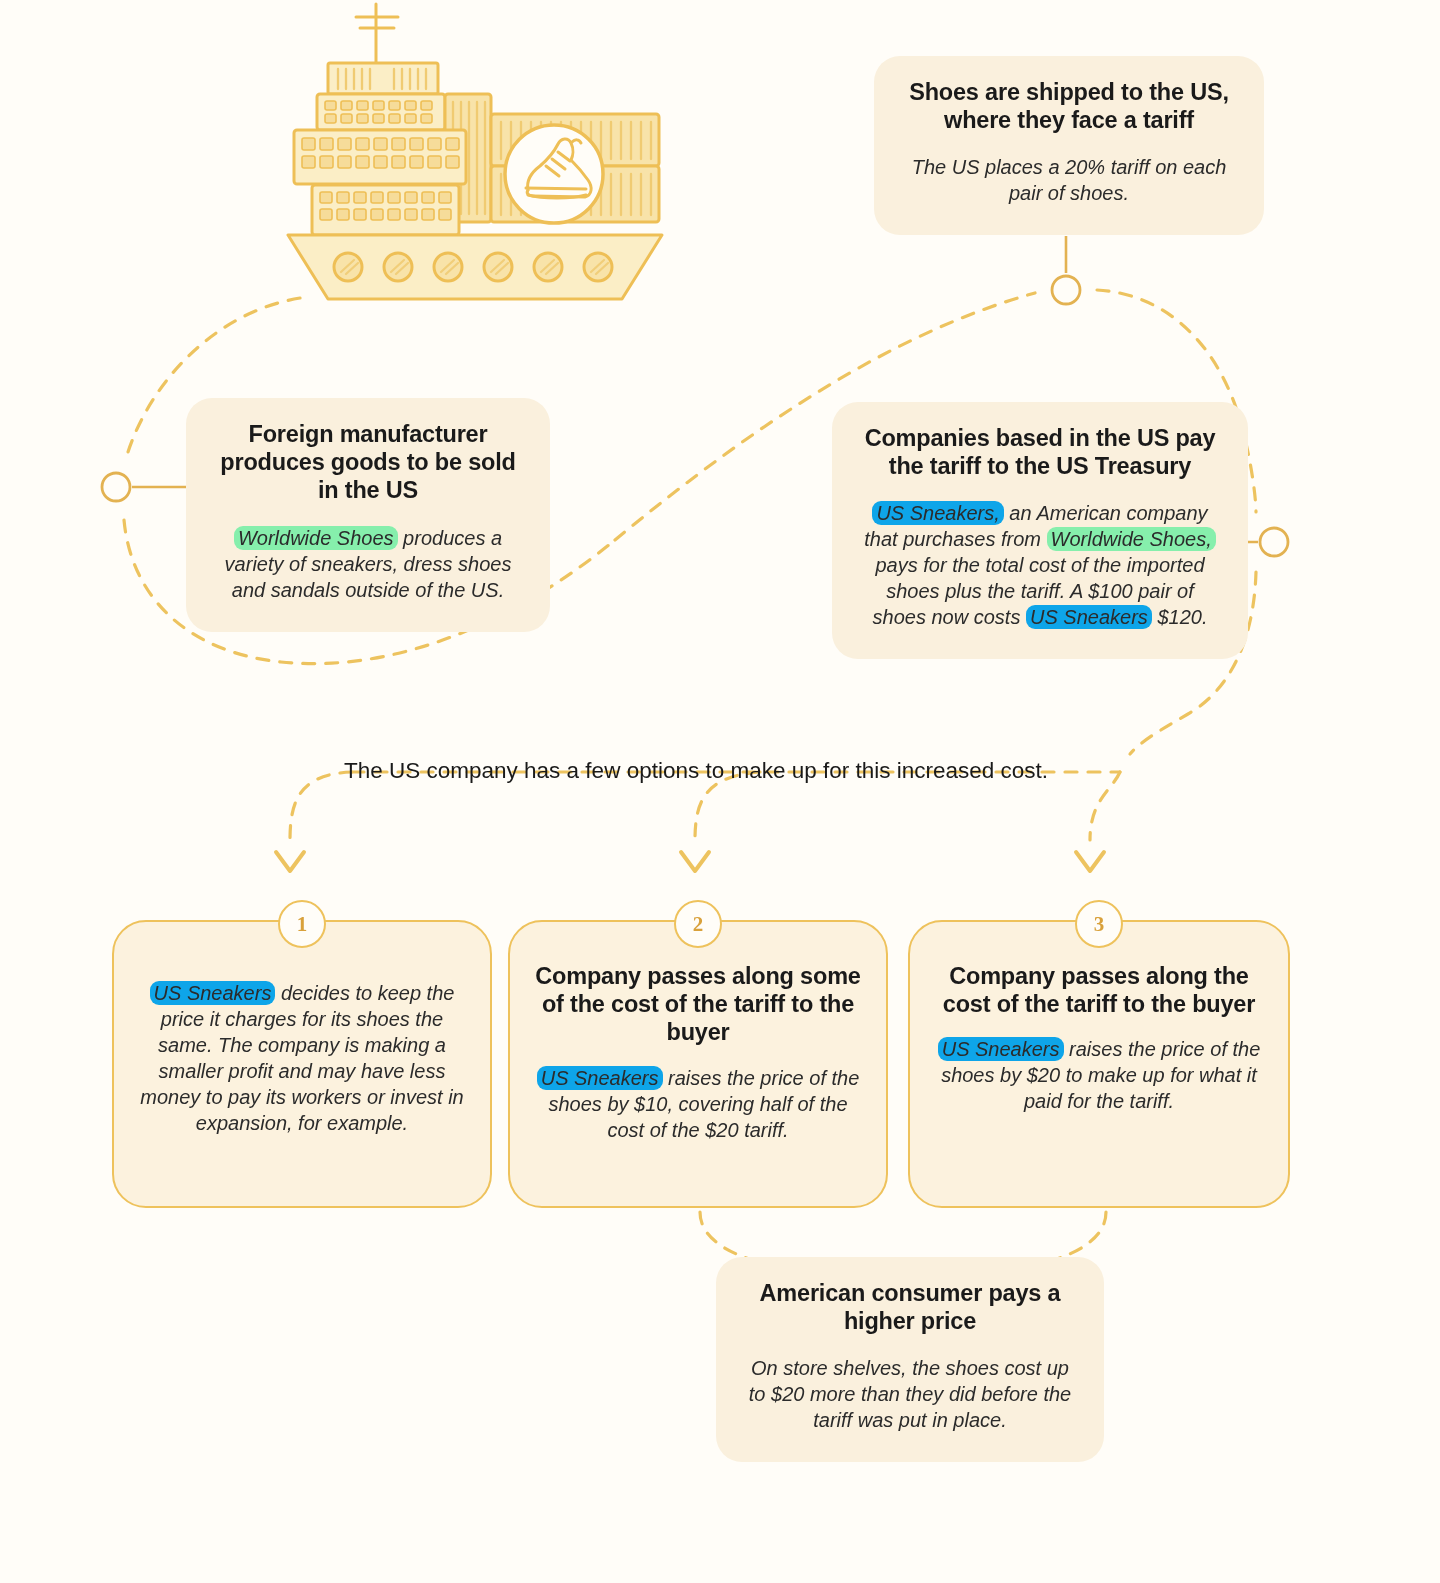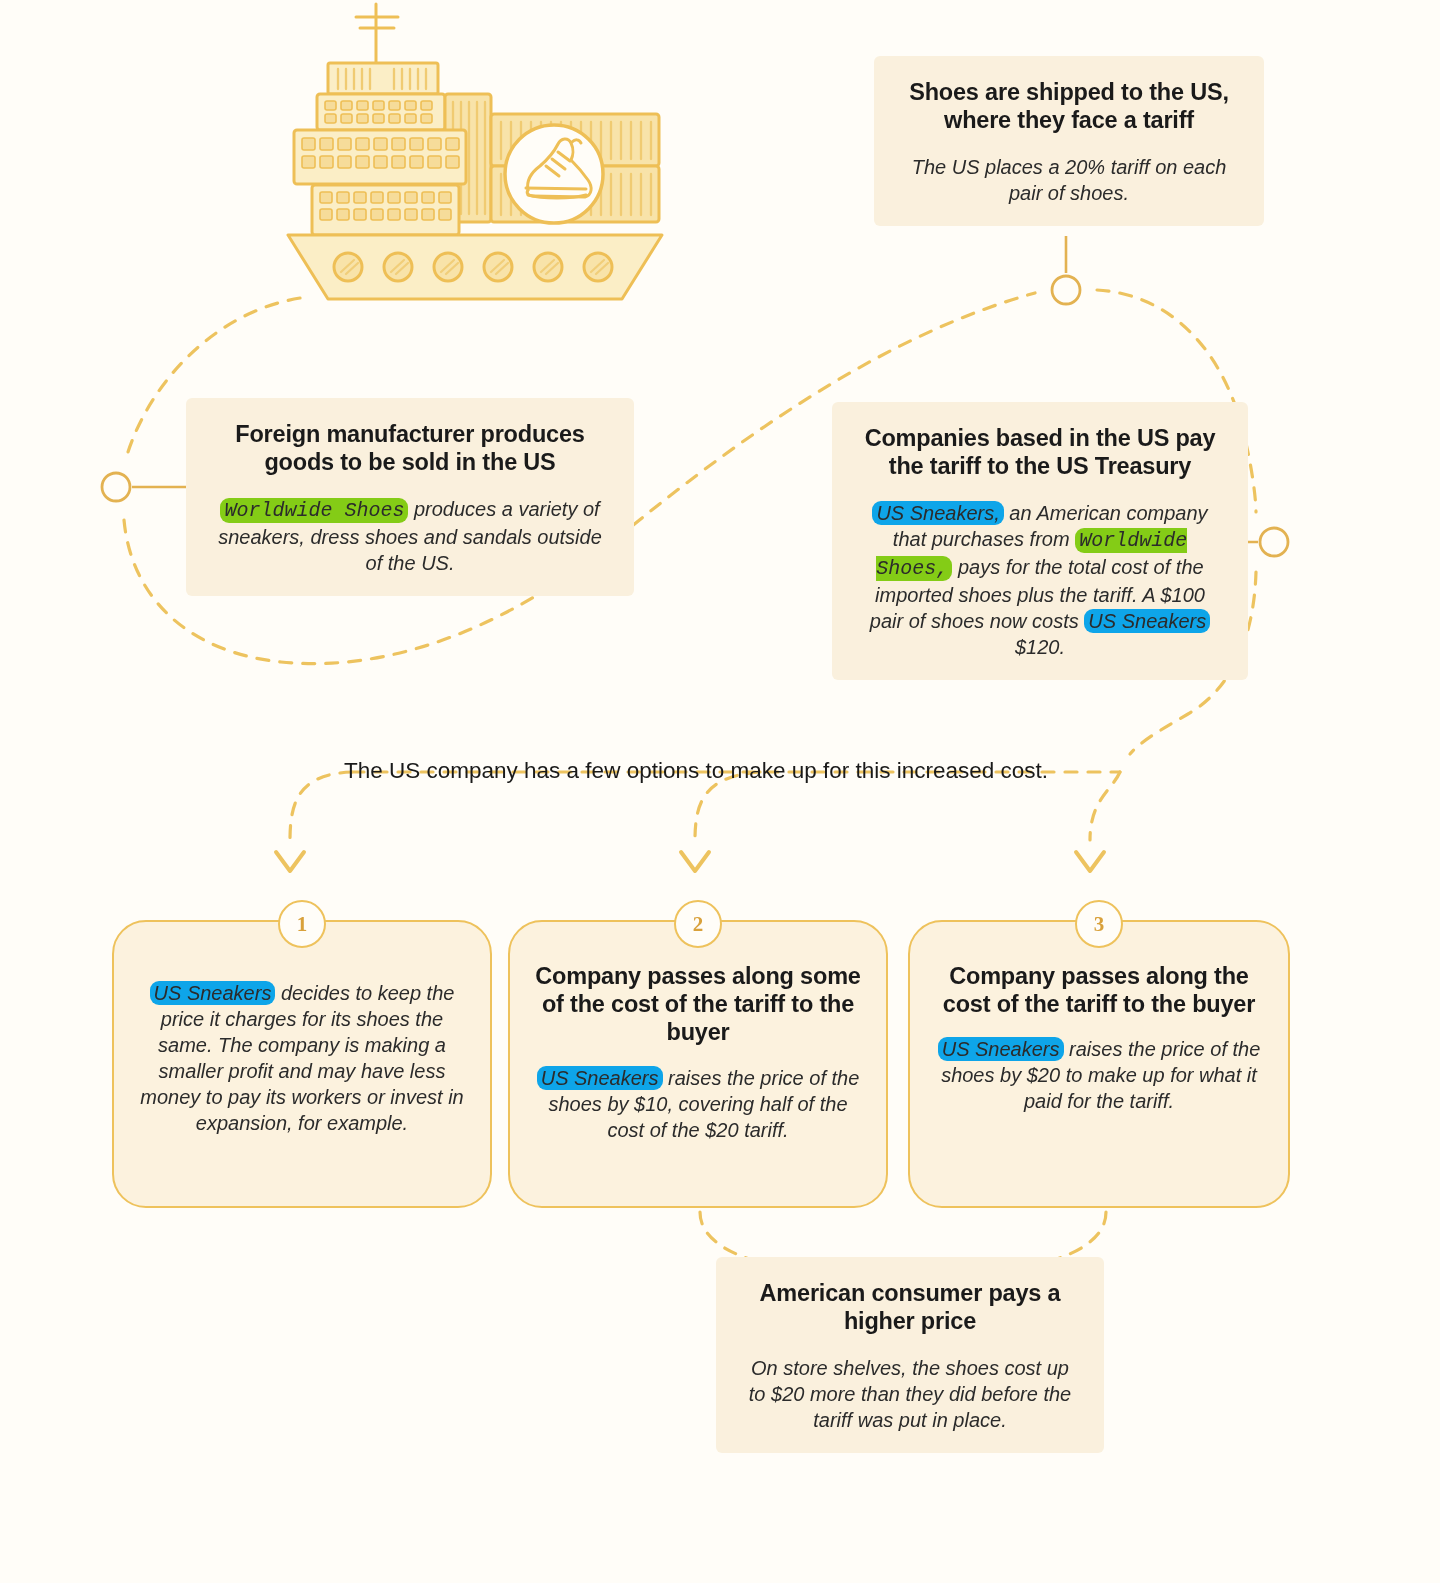--- a/index.html
+++ b/index.html
@@ -11,22 +11,22 @@
     overflow:hidden;
     position:relative;
   }
   #stage{position:relative;width:1440px;height:1583px;}
   svg.layer{position:absolute;left:0;top:0;width:1440px;height:1583px;pointer-events:none;}
   .node{position:absolute;box-sizing:border-box;}
 
   
   .card{
     background:#faf0dd;
-    border-radius:6px;
-    padding:22px 26px 20px;
+    border-radius:26px;
+    padding:22px 26px 29px;
     text-align:center;
   }
   
   .card.outlined{
     background:#fcf2de;
     border:2.5px solid #eec25c;
     border-radius:34px;
     padding:40px 22px 26px;
   }
 
@@ -47,21 +47,21 @@
   }
   .card.outlined p{margin-top:18px;}
 
   mark{
     background:#0ea5e9;
     color:inherit;
     padding:1px 4px;
     border-radius:9px;
     font-style:italic;
   }
-  mark.strong{background:#84cc16;font-family:Liberation Mono, monospace;}
+  mark.strong{background:#86efac;}
 
   
   .badge{
     position:absolute;
     top:-22px;left:50%;
     transform:translateX(-50%);
     width:44px;height:44px;
     border-radius:50%;
     border:2.5px solid #eec25c;
     background:#fffdf8;
@@ -76,21 +76,21 @@
     font-size:22.5px;
     font-weight:400;
     color:#1a1a1a;
     white-space:nowrap;
     margin-top:32px;
   }
 
   
   #ship{left:270px;top:2px;width:410px;height:300px;}
   #box-ship   {left:874px;top:56px;width:390px;}
-  #box-foreign{left:186px;top:398px;width:448px;text-align:center;}
+  #box-foreign{left:186px;top:398px;width:364px;text-align:center;}
   #box-treasury{left:832px;top:402px;width:416px;}
   #caption-opts{left:344px;top:726px;}
   #box-1{left:112px;top:920px;width:380px;height:288px;}
   #box-2{left:508px;top:920px;width:380px;height:288px;}
   #box-3{left:908px;top:920px;width:382px;height:288px;}
   #box-consumer{left:716px;top:1257px;width:388px;}
 </style>
 </head>
 <body>
 

